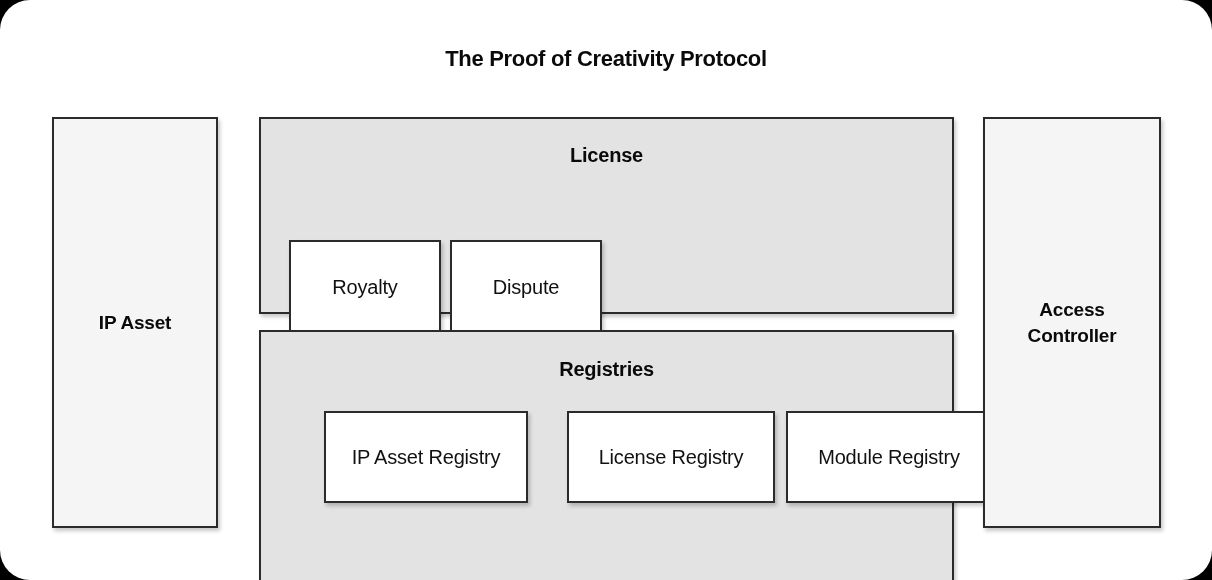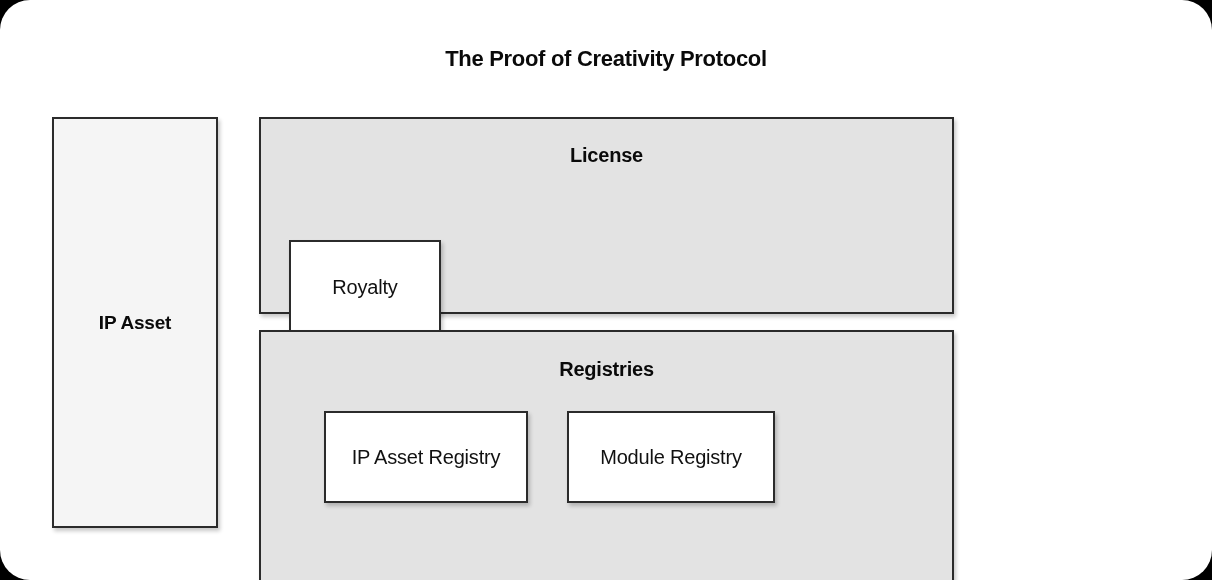--- a/index.html
+++ b/index.html
@@ -157,25 +157,33 @@
   <div id="title">The Proof of Creativity Protocol</div>
 
   <div id="ip-asset-panel" class="panel side-panel">
     <div class="side-label">IP Asset</div>
   </div>
 
   <div id="modules-panel" class="panel group-panel">
     <div class="group-title">License</div>
     <div id="modules-row">
       <div class="card">Royalty</div>
+      <div class="card">Dispute</div>
     </div>
   </div>
 
   <div id="registries-panel" class="panel group-panel">
     <div class="group-title">Registries</div>
     <div id="registries-row">
       <div class="card">IP Asset Registry</div>
+      <div class="card">License Registry</div>
       <div class="card">Module Registry</div>
     </div>
   </div>
 
+  <div id="access-controller-panel" class="panel side-panel">
+    <div class="side-label">
+      <span>Access</span><br>
+      <span>Controller</span>
+    </div>
+  </div>
 
 </div>
 
 </body></html>

